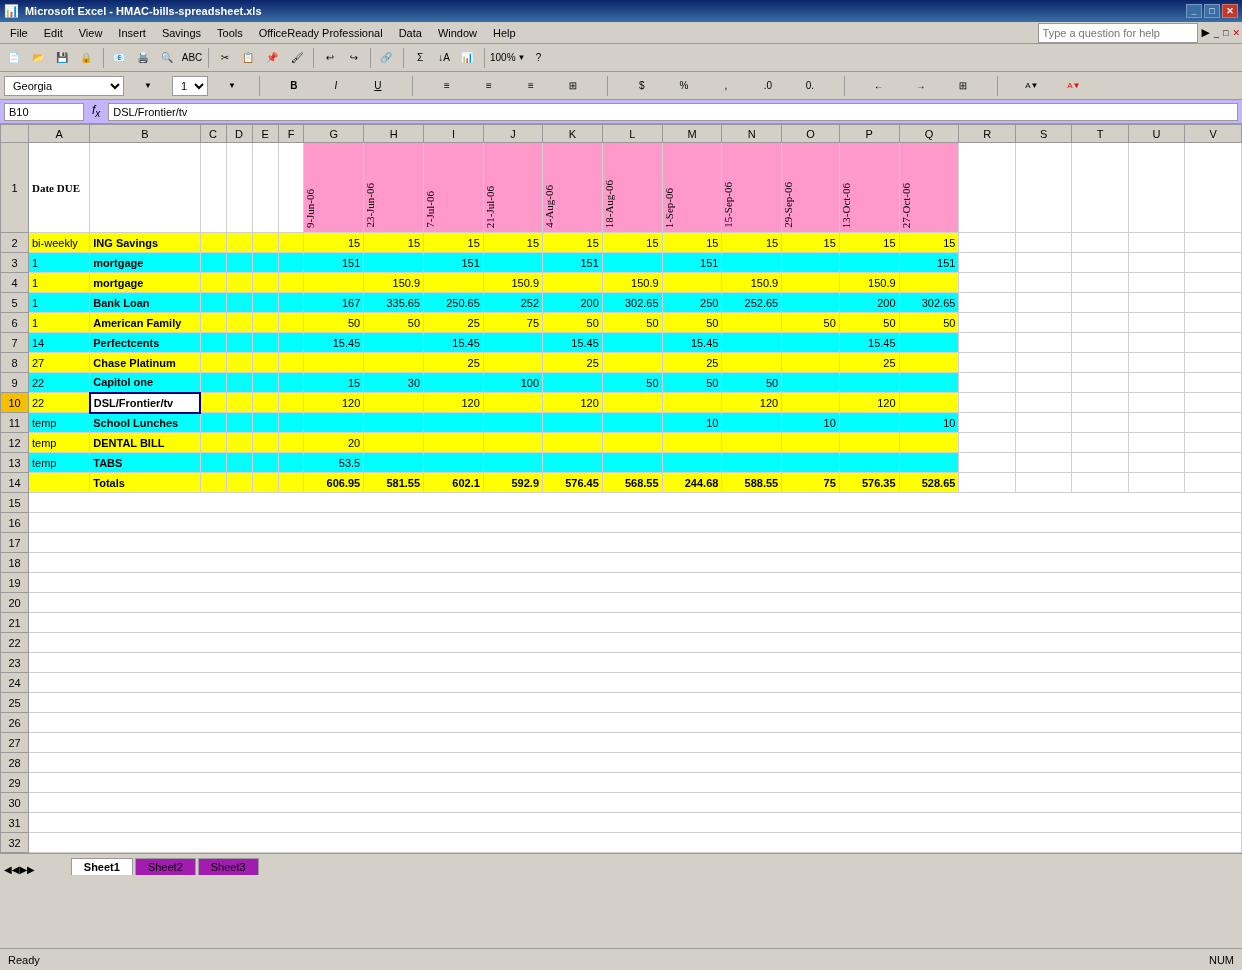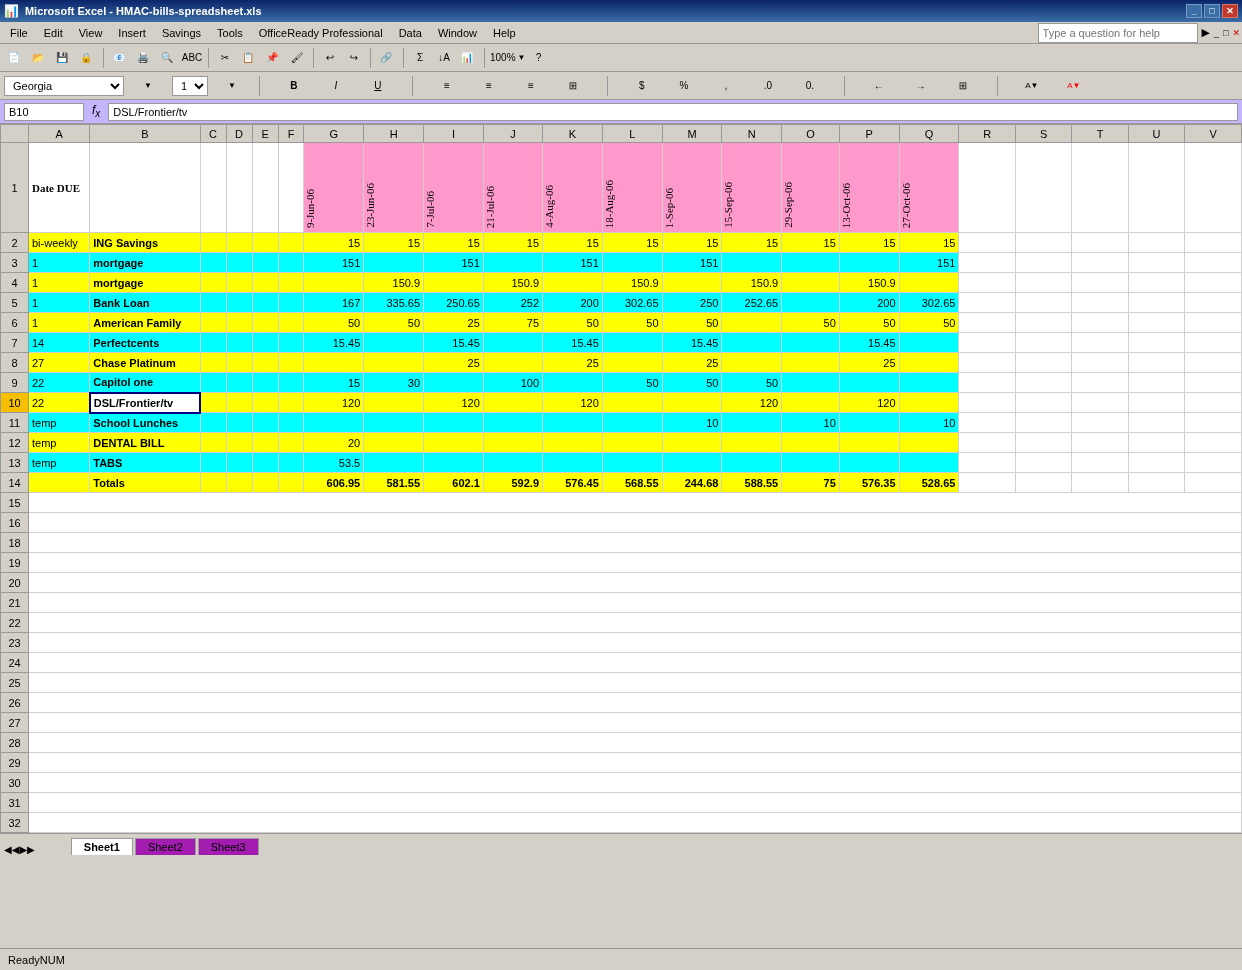--- a/index.html
+++ b/index.html
@@ -163,20 +163,21 @@
       height: 22px;
       display: flex;
       align-items: center;
       padding: 0 8px;
       border-top: 1px solid #999;
       font-size: 11px;
       position: fixed;
       bottom: 0;
       left: 0;
       width: 1242px;
+      justify-content: space-between;
     }
 
     
     .sheet-tabs {
       background: #d4d0c8;
       height: 22px;
       display: flex;
       align-items: flex-end;
       border-top: 1px solid #999;
       padding-left: 4px;
@@ -785,20 +786,24 @@
 
         <tr>
             <td class="row-header">15</td>
             <td class="cell" colspan="22"></td>
           </tr>
         <tr>
             <td class="row-header">16</td>
             <td class="cell" colspan="22"></td>
           </tr>
         <tr>
+            <td class="row-header">17</td>
+            <td class="cell" colspan="22"></td>
+          </tr>
+        <tr>
             <td class="row-header">18</td>
             <td class="cell" colspan="22"></td>
           </tr>
         <tr>
             <td class="row-header">19</td>
             <td class="cell" colspan="22"></td>
           </tr>
         <tr>
             <td class="row-header">20</td>
             <td class="cell" colspan="22"></td>

